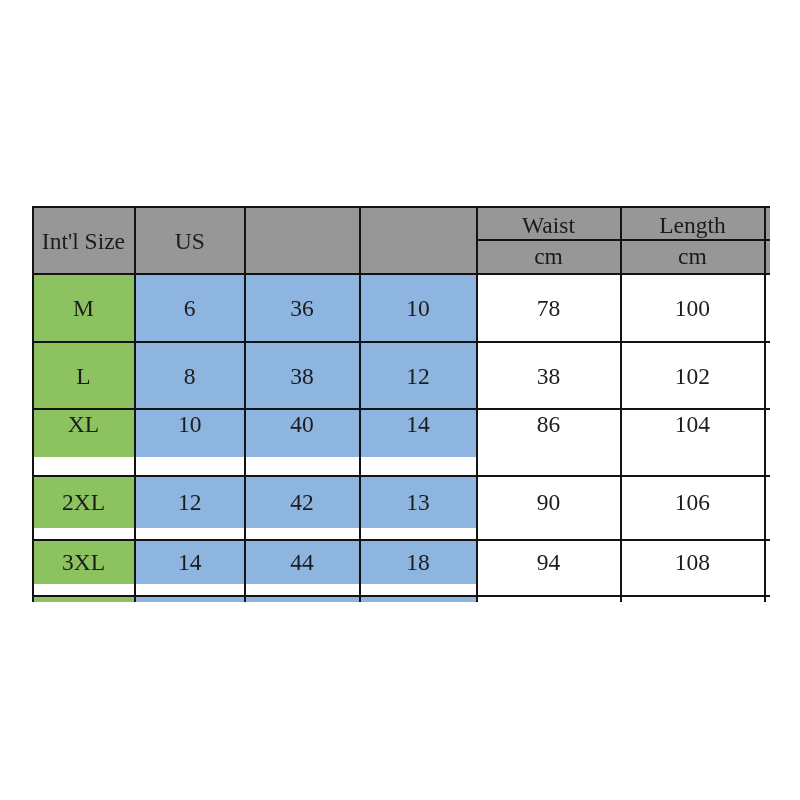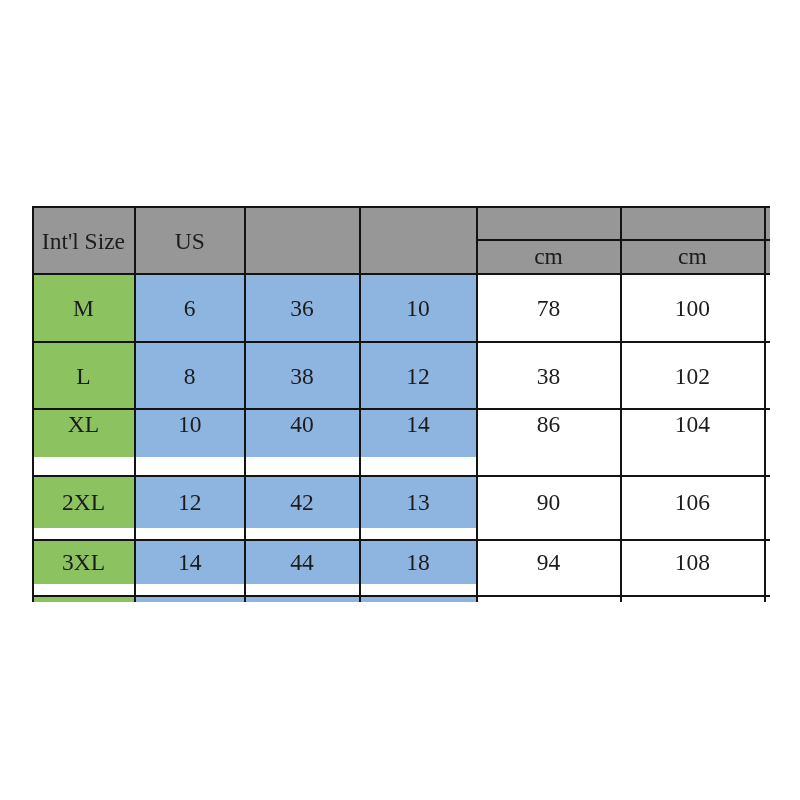--- a/index.html
+++ b/index.html
@@ -118,20 +118,26 @@
   <div class="vline v4"></div>
   <div class="vline v5"></div>
   <div class="vline v6"></div>
 
   <div class="txt tall col0 rhead">
       <span>Int'l Size</span>
     </div>
   <div class="txt tall col1 rhead">
       <span>US</span>
     </div>
+  <div class="txt col4 rhead1">
+      <span>Waist</span>
+    </div>
+  <div class="txt col5 rhead1">
+      <span>Length</span>
+    </div>
   <div class="txt col4 rhead2">
       <span>cm</span>
     </div>
   <div class="txt col5 rhead2">
       <span>cm</span>
     </div>
 
   <div id="body-labels">
       <div class="txt body col0 row0">
         <span>M</span>

